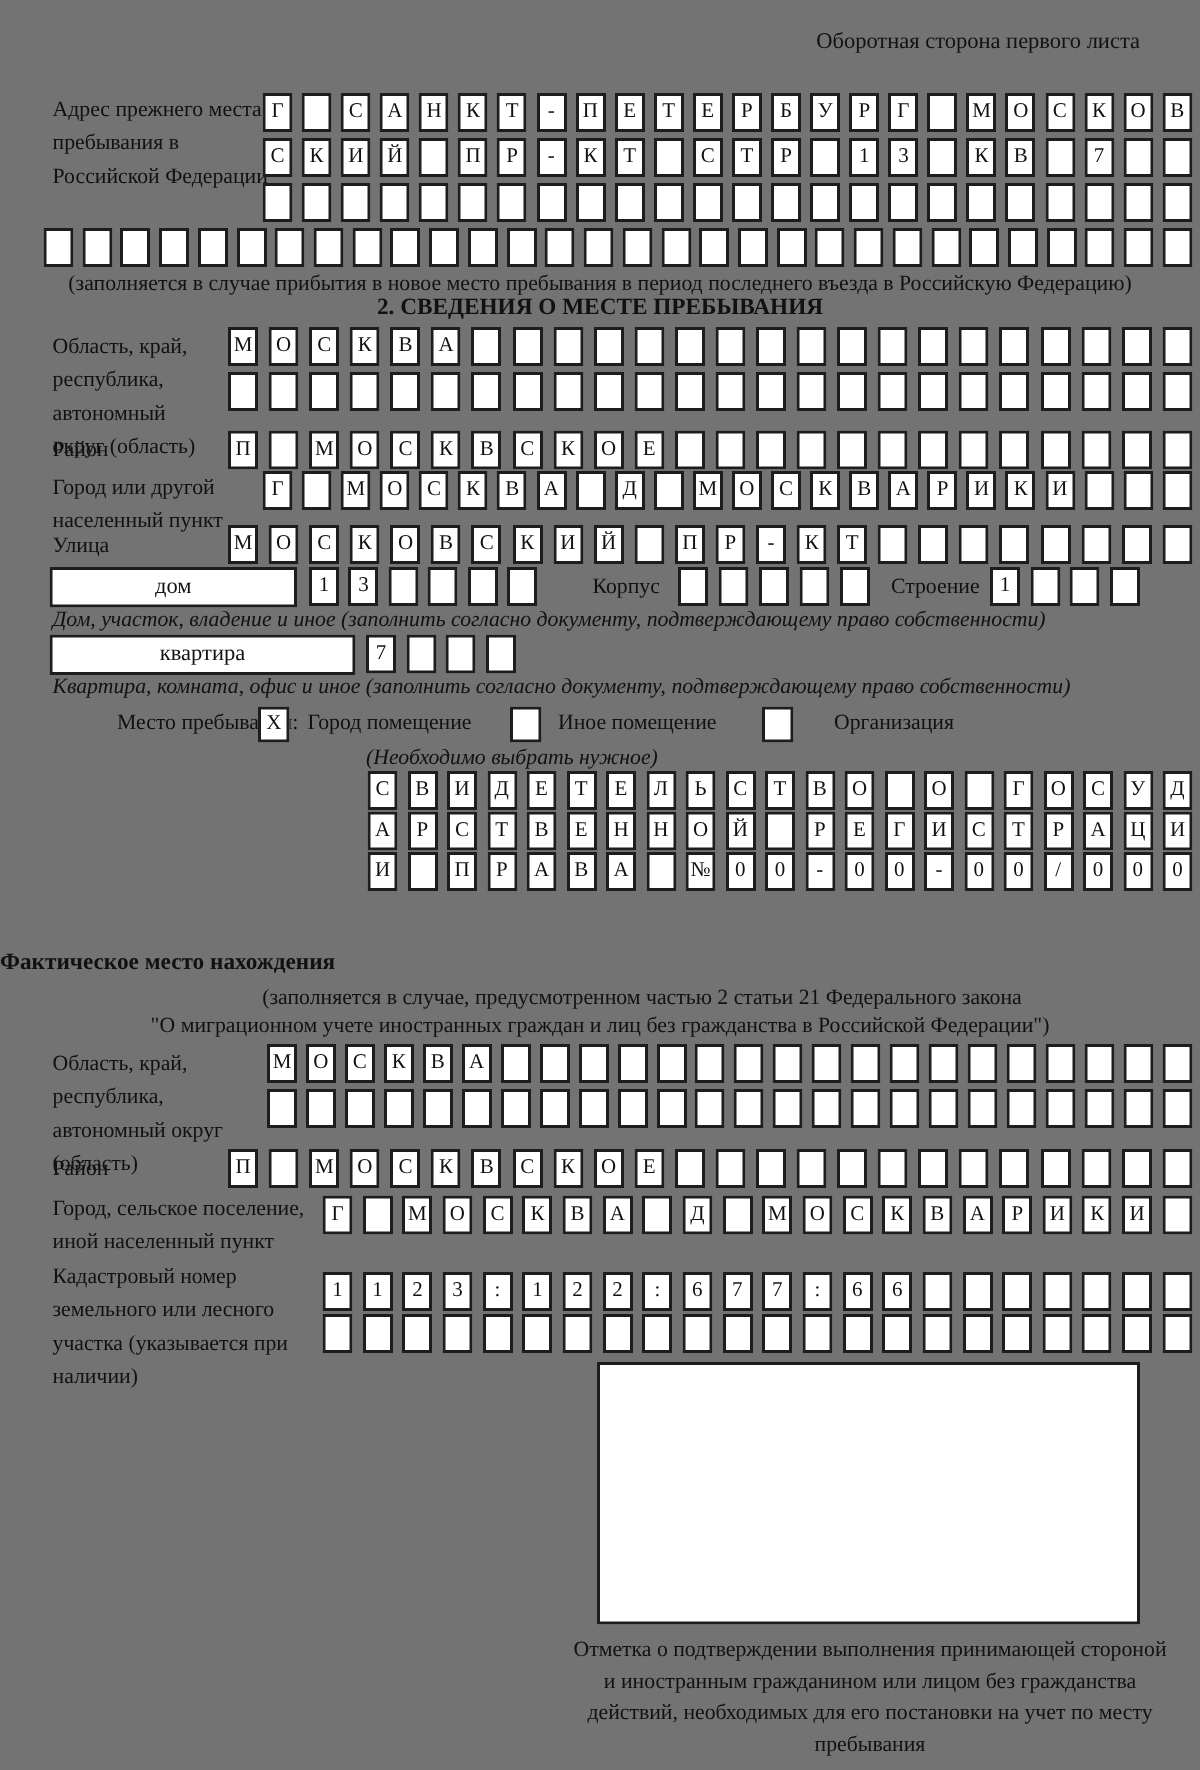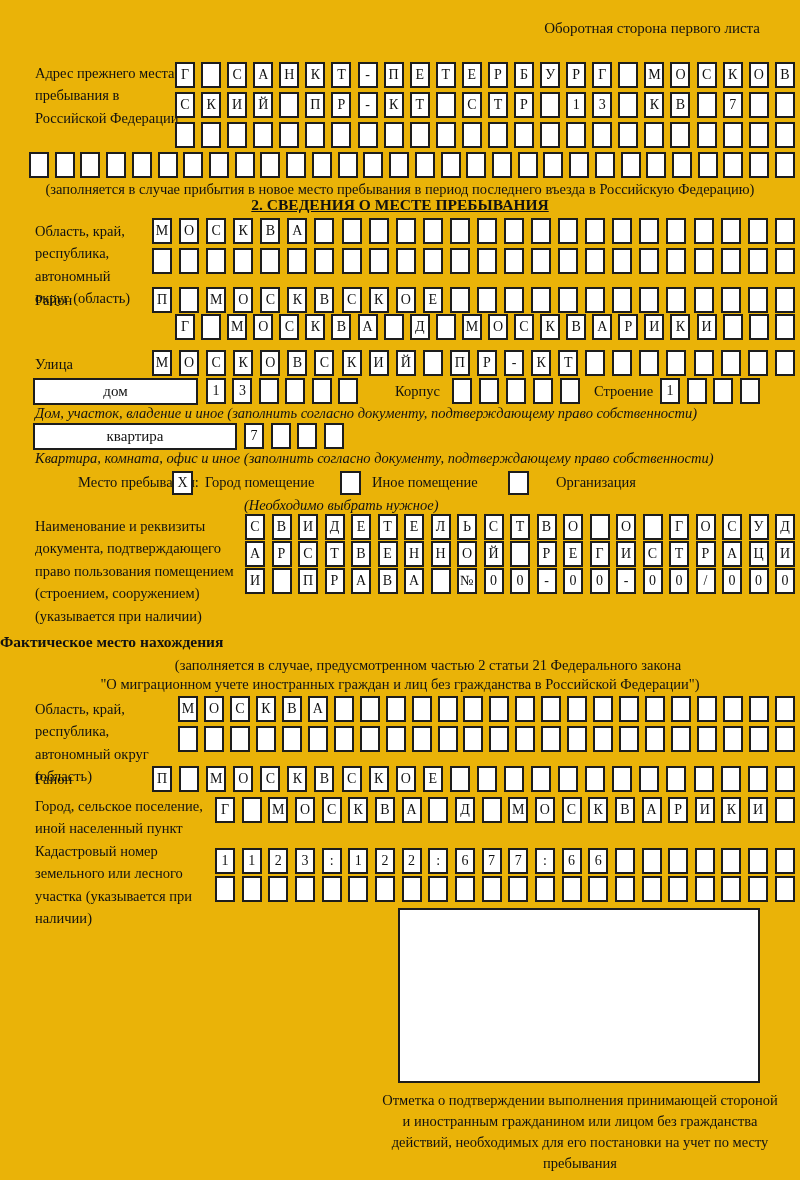--- a/index.html
+++ b/index.html
@@ -1,19 +1,19 @@
 <!DOCTYPE html>
 <html lang="ru"><head>
 <meta charset="utf-8">
 <style>
   html,body{margin:0;padding:0;background:#ffffff;}
   #page{
     position:relative;
     width:800px;height:1180px;
-    background:#eab308;
+    background:#737373;
     font-family:"Liberation Serif", serif;
     color:#111;
     overflow:hidden;
   }
   .abs{position:absolute;}
   .label{font-size:14.5px;line-height:1.55;color:#111;}
   .note{font-size:14.5px;color:#111;font-style:italic;}
   .cellrow{position:absolute;display:flex;justify-content:space-between;}
   .cell{
     width:20px;height:26px;
@@ -38,21 +38,21 @@
   .inline-label{position:absolute;font-size:14.5px;white-space:nowrap;}
   #stamp-box{
     position:absolute;left:398px;top:908px;width:362px;height:175px;
     border:2px solid #1d1d1d;box-sizing:border-box;background:#fff;
   }
   #stamp-caption{
     position:absolute;left:378px;top:1090px;width:404px;
     font-size:14.5px;line-height:1.45;text-align:center;
   }
   #page-header{position:absolute;top:20px;right:40px;font-size:15px;}
-  #sec2-title{position:absolute;top:196px;left:0;width:800px;text-align:center;font-size:15.5px;font-weight:bold;text-decoration:underline;}
+  #sec2-title{position:absolute;top:196px;left:0;width:800px;text-align:center;font-size:15.5px;font-weight:bold;}
   #fact-title{position:absolute;top:633px;left:0;width:800px;font-size:15.5px;font-weight:bold;}
   .fullnote{position:absolute;left:0;width:800px;text-align:center;font-size:14.5px;}
 </style>
 </head>
 <body>
 
 <div id="page">
 
   <div id="page-header">Оборотная сторона первого листа</div>
 
@@ -246,20 +246,21 @@
       <div class="cell"></div>
       <div class="cell"></div>
       <div class="cell"></div>
       <div class="cell"></div>
       <div class="cell"></div>
       <div class="cell"></div>
       <div class="cell"></div>
       <div class="cell"></div>
     </div>
 
+  <div class="abs label" style="left:35px;top:314px;width:128px;">Город или другой населенный пункт</div>
   <div class="cellrow" style="left:175px;top:314px;width:620px;">
       <div class="cell">Г</div>
       <div class="cell"></div>
       <div class="cell">М</div>
       <div class="cell">О</div>
       <div class="cell">С</div>
       <div class="cell">К</div>
       <div class="cell">В</div>
       <div class="cell">А</div>
       <div class="cell"></div>
@@ -345,21 +346,20 @@
 
   <div class="inline-label" style="left:35px;top:474px;margin-left:43px;">Место пребывания:</div>
   <div class="checkbox" style="left:172px;top:471px;">X</div>
   <div class="inline-label" style="left:205px;top:474px;">Город помещение</div>
   <div class="checkbox" style="left:340px;top:471px;"></div>
   <div class="inline-label" style="left:372px;top:474px;">Иное помещение</div>
   <div class="checkbox" style="left:508px;top:471px;"></div>
   <div class="inline-label" style="left:556px;top:474px;">Организация</div>
   <div class="abs note" style="left:244px;top:497px;">(Необходимо выбрать нужное)</div>
 
-  <div class="abs label" style="left:35px;top:515px;width:206px;">Наименование и реквизиты документа, подтверждающего право пользования помещением (строением, сооружением) (указывается при наличии)</div>
   <div class="cellrow" style="left:245px;top:514px;width:550px;">
       <div class="cell">С</div>
       <div class="cell">В</div>
       <div class="cell">И</div>
       <div class="cell">Д</div>
       <div class="cell">Е</div>
       <div class="cell">Т</div>
       <div class="cell">Е</div>
       <div class="cell">Л</div>
       <div class="cell">Ь</div>

